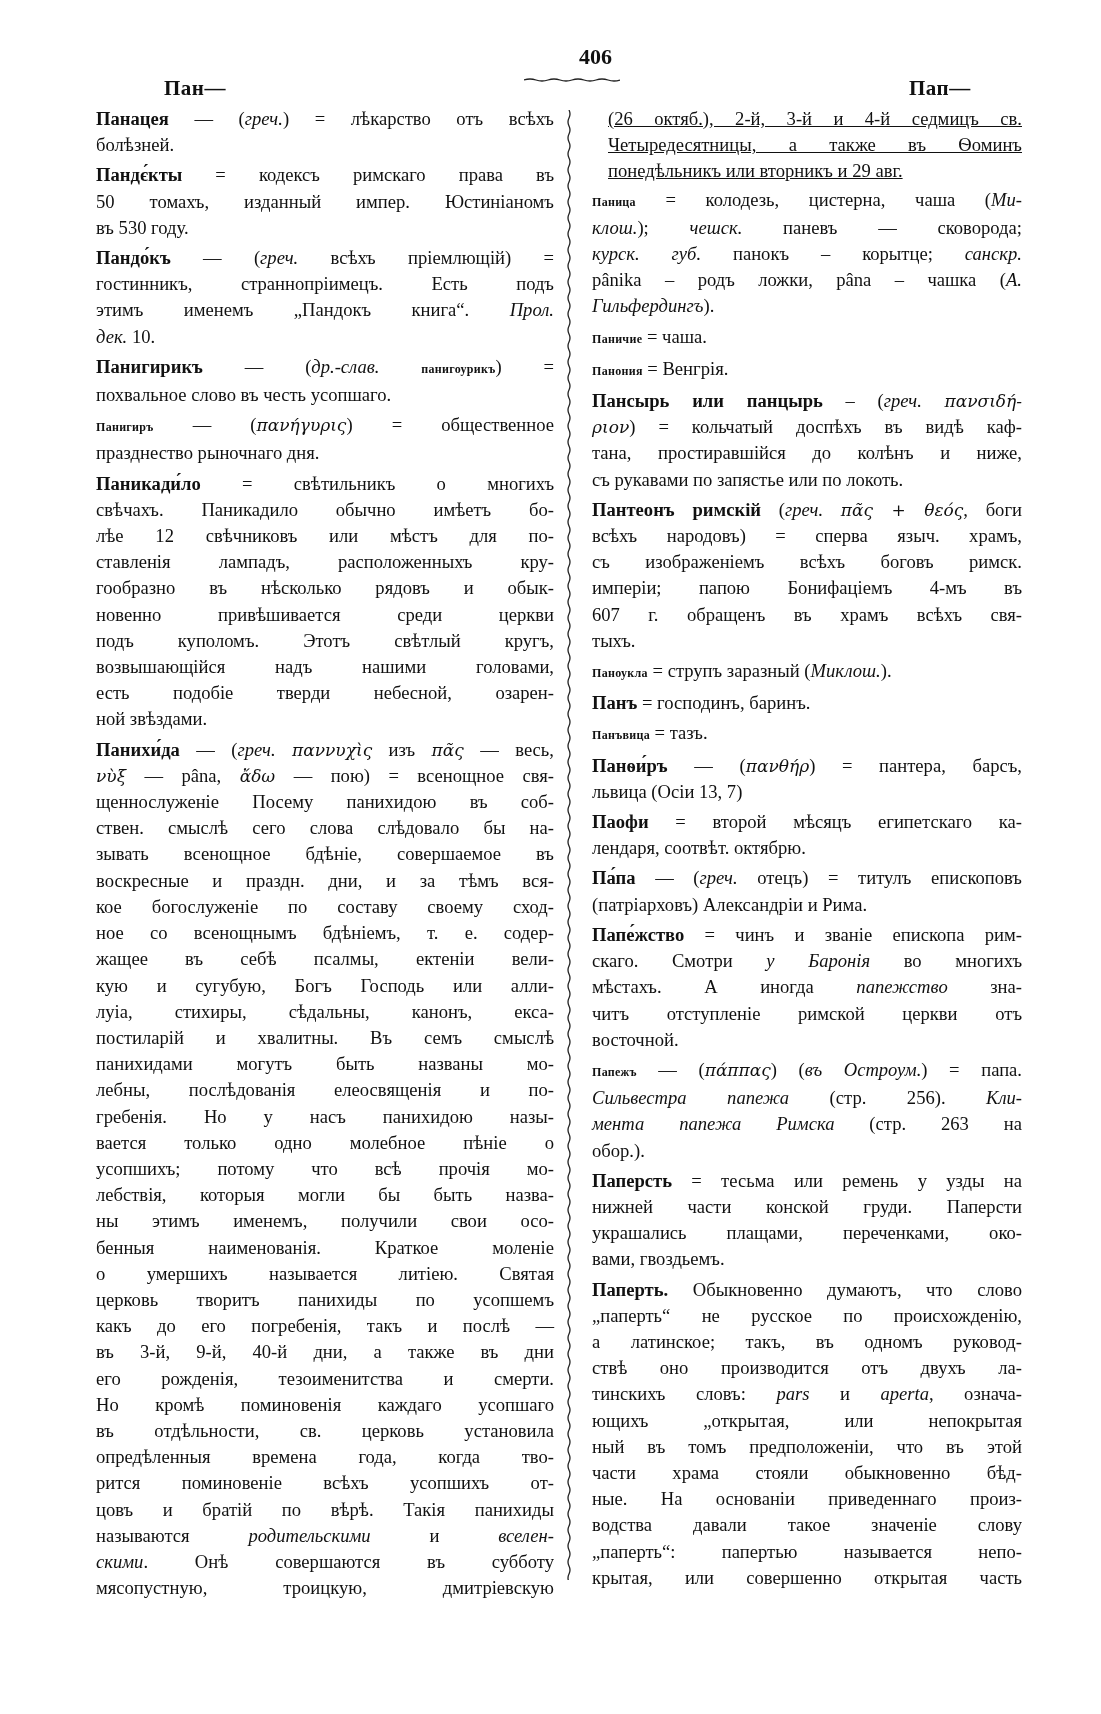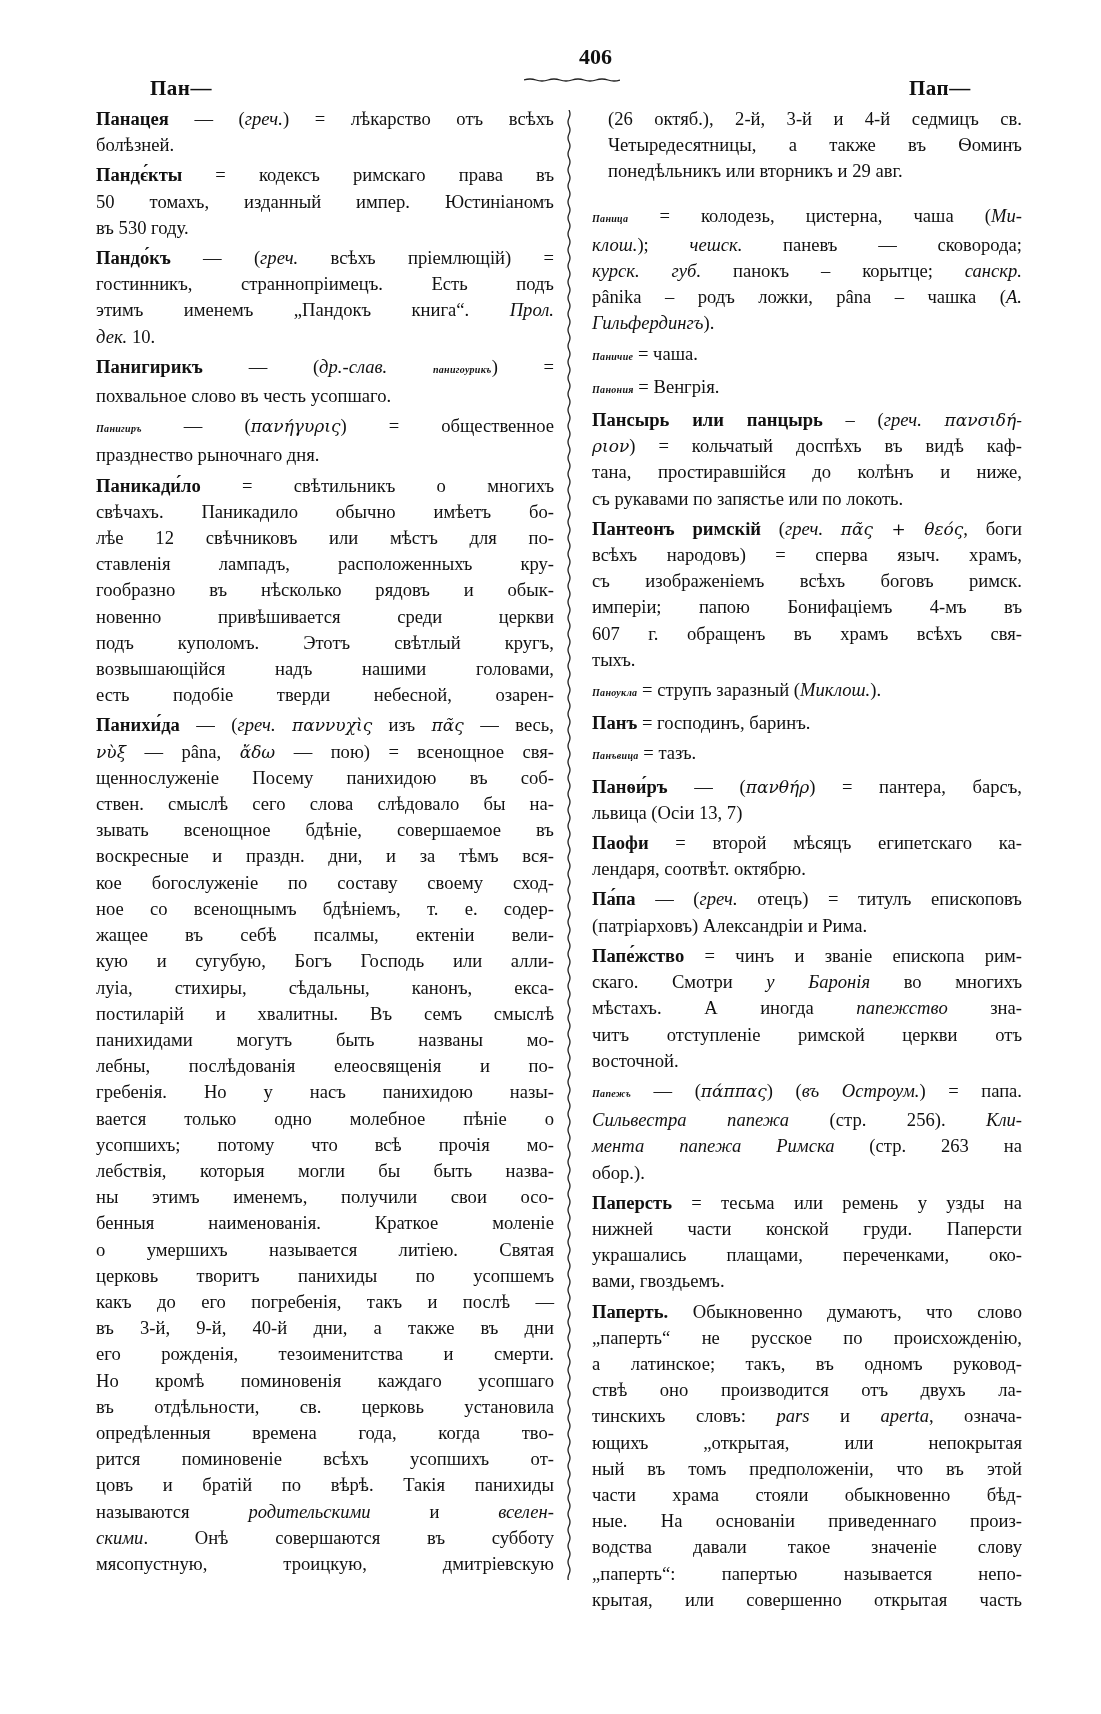--- a/index.html
+++ b/index.html
@@ -3,36 +3,36 @@
 <meta charset="utf-8">
 <style>
   html, body { margin:0; padding:0; background:#ffffff; }
   body { width:1101px; height:1714px; position:relative; overflow:hidden;
          font-family:"DejaVu Serif", serif; color:#111; }
   .page-number { position:absolute; left:530px; top:44px; width:82px; text-align:right;
          font-weight:bold; font-size:22px; font-family:"Liberation Serif", serif; }
   .page-number-rule { position:absolute; left:524px; top:78px; width:96px; height:4px; }
   .running-head { position:absolute; top:76px; font-weight:bold; font-size:21px;
          font-family:"Liberation Serif", serif; letter-spacing:0.5px; }
-  .head-left { left:150px; }
+  .head-left { left:164px; }
   .head-right { left:909px; }
   .divider { position:absolute; left:562px; top:110px; width:14px; height:1470px; }
   .col { position:absolute; top:106px; font-size:18.6px; line-height:26.2px;
          font-family:"Liberation Serif", serif; }
   .col-left { left:90px; width:464px; }
   .col-right { left:586px; width:436px; }
   .entry { margin:0 0 4px 6px; text-indent:-22px; padding-left:22px; text-align:justify; }
   .entry .line { display:block; text-align:justify; text-align-last:justify; }
   .entry .line.last { text-align-last:left; }
   .hw { font-weight:bold; }
-  .hw-small { font-weight:bold; font-size:10px; letter-spacing:0.3px;font-style:italic; }
+  .hw-small { font-weight:bold; font-size:12px; letter-spacing:0.3px; }
   .it { font-style:italic; }
   .gr { font-style:italic; font-family:"DejaVu Serif", serif; font-size:17px; }
   .cont .line { display:block; text-align:justify; text-align-last:justify; }
-  .cont { padding-left:22px; margin-bottom:18px; }
+  .cont { padding-left:22px; margin-bottom:2px;text-decoration:underline; }
   .cont .line.last { text-align-last:left; }
 </style>
 </head>
 <body>
 
 <div>
   <div class="page-number">406</div>
   <svg class="page-number-rule" viewBox="0 0 96 4" preserveAspectRatio="none">
     <path d="M0 2 Q6 0 12 2 T24 2 T36 2 T48 2 T60 2 T72 2 T84 2 T96 2" fill="none" stroke="#222" stroke-width="1.3"></path>
   </svg>
@@ -70,20 +70,21 @@
       <div class="entry">
         <span class="line"><span class="hw">Паникади́ло</span><span> = свѣтильникъ о многихъ</span></span>
         <span class="line"><span>свѣчахъ. Паникадило обычно имѣетъ бо-</span></span>
         <span class="line"><span>лѣе 12 свѣчниковъ или мѣстъ для по-</span></span>
         <span class="line"><span>ставленія лампадъ, расположенныхъ кру-</span></span>
         <span class="line"><span>гообразно въ нѣсколько рядовъ и обык-</span></span>
         <span class="line"><span>новенно привѣшивается среди церкви</span></span>
         <span class="line"><span>подъ куполомъ. Этотъ свѣтлый кругъ,</span></span>
         <span class="line"><span>возвышающійся надъ нашими головами,</span></span>
         <span class="line"><span>есть подобіе тверди небесной, озарен-</span></span>
+        <span class="line last"><span>ной звѣздами.</span></span>
       </div>
       <div class="entry">
         <span class="line"><span class="hw">Панихи́да</span><span> — (</span><span class="it">греч.</span><span> </span><span class="gr">παννυχὶς</span><span> изъ </span><span class="gr">πᾶς</span><span> — весь,</span></span>
         <span class="line"><span class="gr">νὺξ</span><span> — pâna, </span><span class="gr">ἄδω</span><span> — пою) = всенощное свя-</span></span>
         <span class="line"><span>щеннослуженіе Посему панихидою въ соб-</span></span>
         <span class="line"><span>ствен. смыслѣ сего слова слѣдовало бы на-</span></span>
         <span class="line"><span>зывать всенощное бдѣніе, совершаемое въ</span></span>
         <span class="line"><span>воскресные и праздн. дни, и за тѣмъ вся-</span></span>
         <span class="line"><span>кое богослуженіе по составу своему сход-</span></span>
         <span class="line"><span>ное со всенощнымъ бдѣніемъ, т. е. содер-</span></span>

